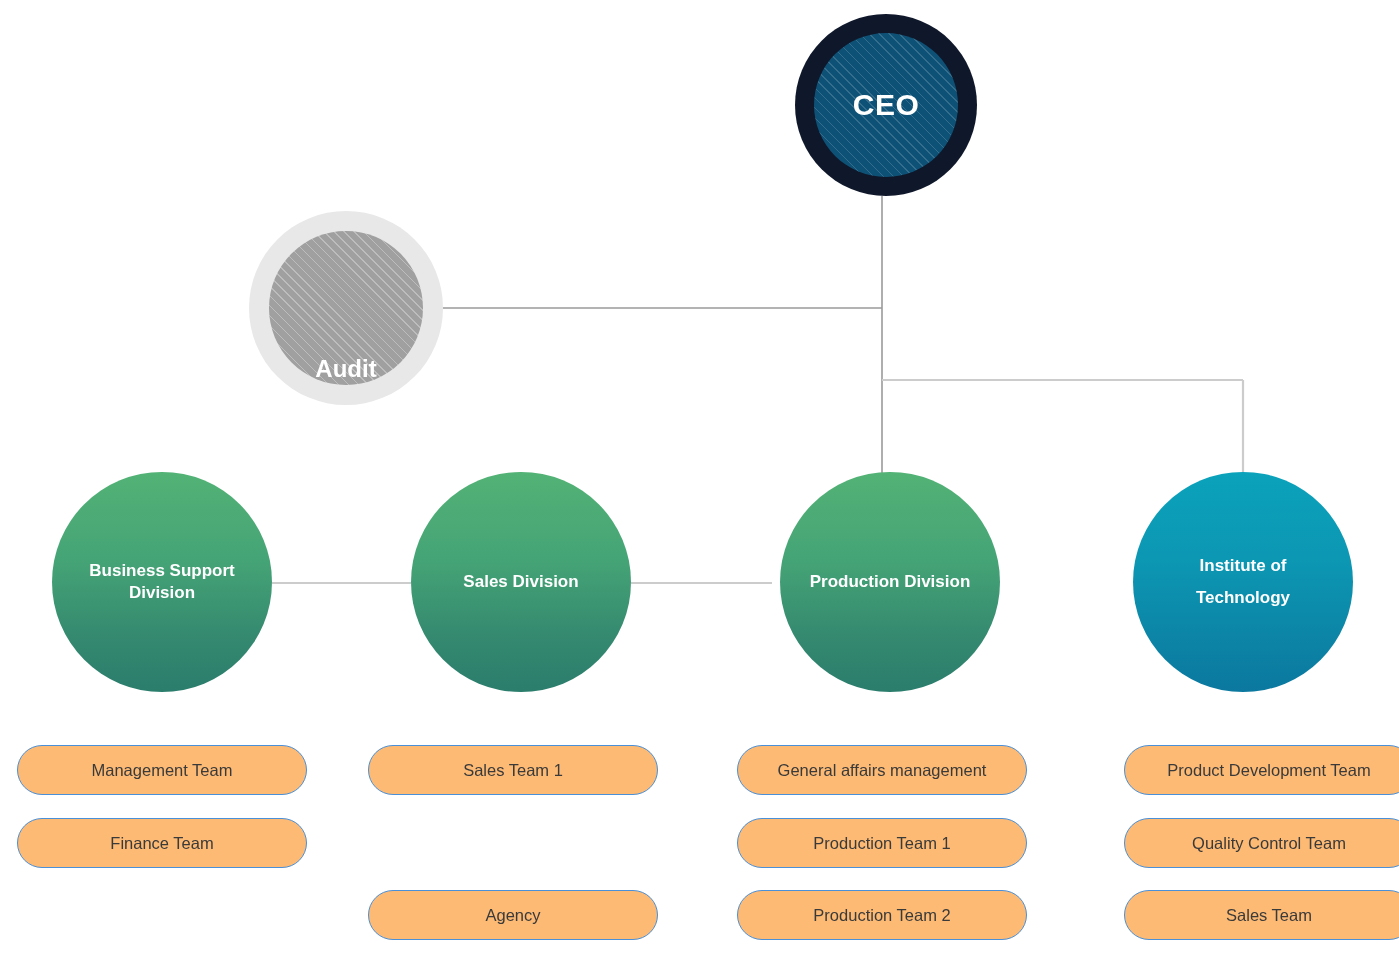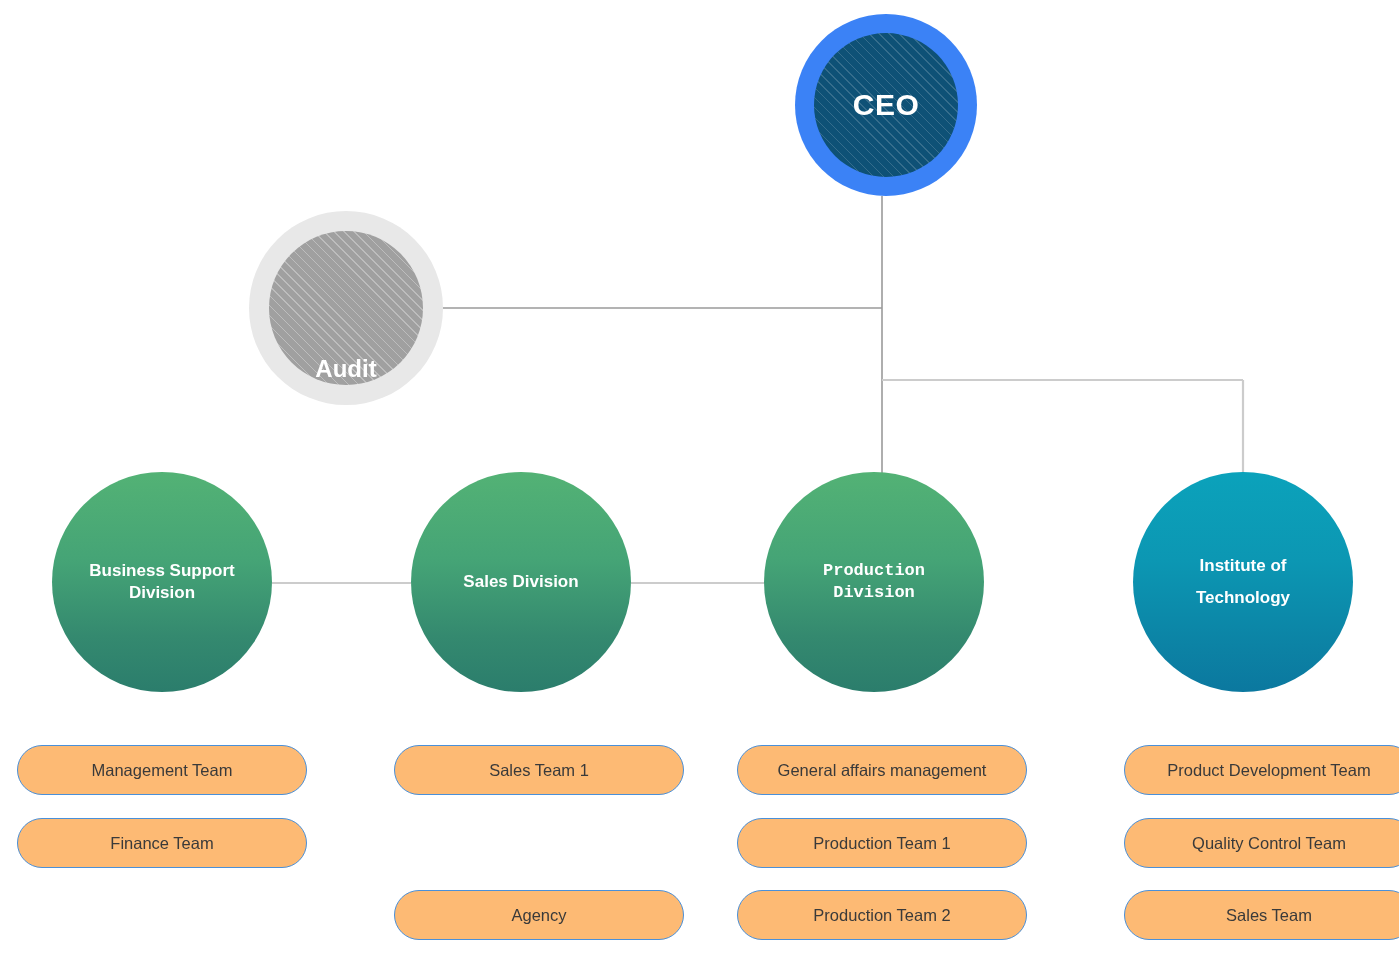--- a/index.html
+++ b/index.html
@@ -38,21 +38,21 @@
     font-weight: bold;
     line-height: 1.28;
     box-sizing: border-box;
   }
   
   .node-ceo {
     left: 795px;
     top: 14px;
     width: 182px;
     height: 182px;
-    background: #3b82f6;
+    background: #0f172a;
     padding: 19px;
   }
   .node-ceo .disc {
     width: 100%;
     height: 100%;
     border-radius: 50%;
     background-color: #0e5176;
     background-image: repeating-linear-gradient(
         45deg,
         rgba(255,255,255,0.16) 0px,
@@ -103,41 +103,41 @@
     padding: 0 26px;
   }
   .green {
     background: linear-gradient(180deg, #53b275 0%, #45a476 40%, #34896f 75%, #2b7d6c 100%);
   }
   .teal {
     background: linear-gradient(180deg, #0ba2bb 0%, #0c97b3 40%, #0c83a5 78%, #0b789f 100%);
   }
   .node-bsd   { left: 52px; }
   .node-sales { left: 411px; }
-  .node-prod  { left: 764px; font-family: Liberation Mono, monospace; }
+  .node-prod  { left: 780px; }
   .node-inst  { left: 1133px; }
   .node-inst .label { line-height: 1.9; }
   
   .pill {
     position: absolute;
     height: 50px;
     width: 290px;
     border: 1.6px solid #4a90d9;
     border-radius: 25px;
     background: #fdba74;
     color: #3a3a3a;
     font-size: 16.5px;
     display: flex;
     align-items: center;
     justify-content: center;
     box-sizing: border-box;
     white-space: nowrap;
   }
   .col0 { left: 17px;   }
-  .col1 { left: 394px;  }
+  .col1 { left: 368px;  }
   .col2 { left: 737px;  }
   .col3 { left: 1124px; }
   .row0 { top: 745px; }
   .row1 { top: 818px; }
   .row2 { top: 890px; }
 </style>
 </head>
 <body>
 
 <div id="stage">

